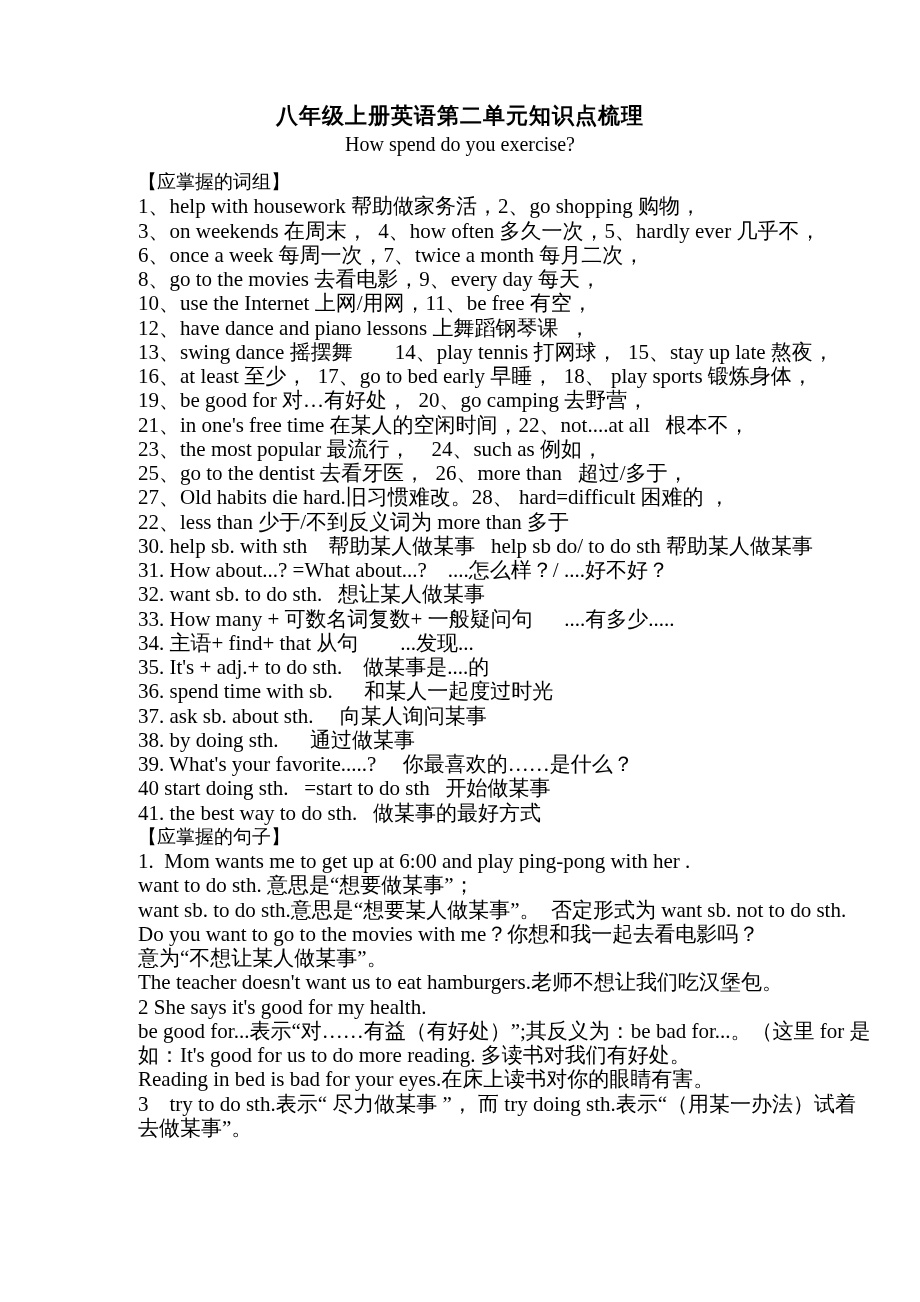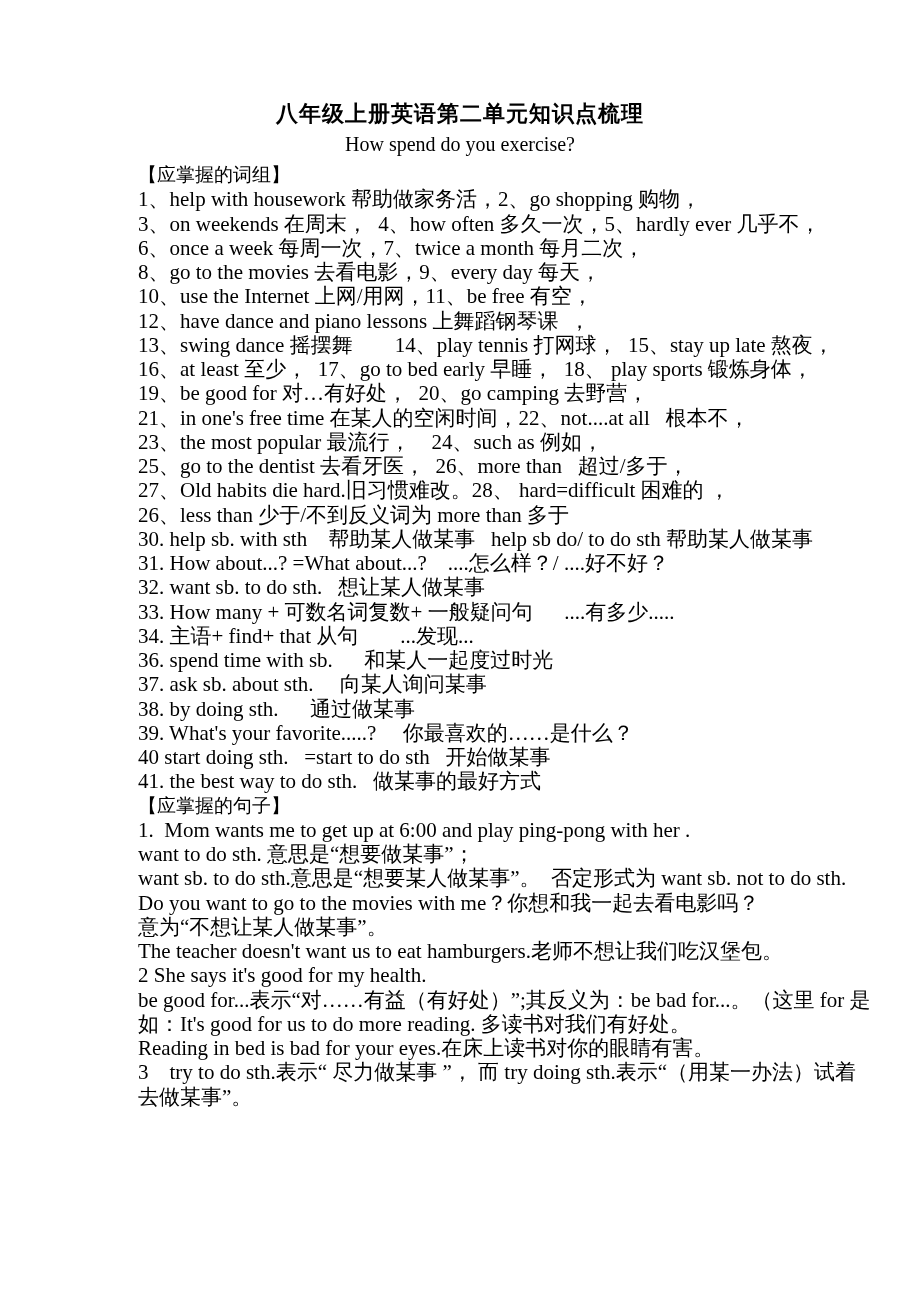--- a/index.html
+++ b/index.html
@@ -13,37 +13,37 @@
     height: 1302px;
     background: #ffffff;
     overflow: hidden;
     font-family: "Liberation Serif", "DejaVu Serif", serif;
     color: #000000;
   }
   .content {
     padding: 102px 110px 0 138px;
   }
   .title {
-    font-family: Liberation Mono, monospace;
+    font-family: Liberation Sans, sans-serif;
     font-weight: bold;
     font-size: 22px;
     line-height: 28px;
     text-align: center;
     letter-spacing: 1px;
     
     margin-left: -28px;
   }
   .subtitle {
     font-size: 20px;
     line-height: 28px;
     text-align: center;
     margin-left: -28px;
   }
   .body-text {
-    margin-top: 5px;
+    margin-top: 12px;
   }
   .line {
     font-size: 21px;
     line-height: 24.25px;
     white-space: pre;
   }
   .heading {
     font-size: 19px;
     line-height: 24.25px;
     white-space: pre;
@@ -64,26 +64,27 @@
         <div class="line">8、go to the movies 去看电影，9、every day 每天，</div>
         <div class="line">10、use the Internet 上网/用网，11、be free 有空，</div>
         <div class="line">12、have dance and piano lessons 上舞蹈钢琴课  ，</div>
         <div class="line">13、swing dance 摇摆舞        14、play tennis 打网球，  15、stay up late 熬夜，</div>
         <div class="line">16、at least 至少，  17、go to bed early 早睡，  18、 play sports 锻炼身体，</div>
         <div class="line">19、be good for 对…有好处，  20、go camping 去野营，</div>
         <div class="line">21、in one's free time 在某人的空闲时间，22、not....at all   根本不，</div>
         <div class="line">23、the most popular 最流行，    24、such as 例如，</div>
         <div class="line">25、go to the dentist 去看牙医，  26、more than   超过/多于，</div>
         <div class="line">27、Old habits die hard.旧习惯难改。28、 hard=difficult 困难的 ，</div>
-        <div class="line">26、less than 少于/不到反义词为 more than 多于</div>
+        <div class="line">22、less than 少于/不到反义词为 more than 多于</div>
         <div class="line">30. help sb. with sth    帮助某人做某事   help sb do/ to do sth 帮助某人做某事</div>
         <div class="line">31. How about...? =What about...?    ....怎么样？/ ....好不好？</div>
         <div class="line">32. want sb. to do sth.   想让某人做某事</div>
         <div class="line">33. How many + 可数名词复数+ 一般疑问句      ....有多少.....</div>
         <div class="line">34. 主语+ find+ that 从句        ...发现...</div>
+        <div class="line">35. It's + adj.+ to do sth.    做某事是....的</div>
         <div class="line">36. spend time with sb.      和某人一起度过时光</div>
         <div class="line">37. ask sb. about sth.     向某人询问某事</div>
         <div class="line">38. by doing sth.      通过做某事</div>
         <div class="line">39. What's your favorite.....?     你最喜欢的……是什么？</div>
         <div class="line">40 start doing sth.   =start to do sth   开始做某事</div>
         <div class="line">41. the best way to do sth.   做某事的最好方式</div>
         <div class="heading">【应掌握的句子】</div>
         <div class="line">1.  Mom wants me to get up at 6:00 and play ping-pong with her .</div>
         <div class="line">want to do sth. 意思是“想要做某事”；</div>
         <div class="line">want sb. to do sth.意思是“想要某人做某事”。  否定形式为 want sb. not to do sth.</div>

